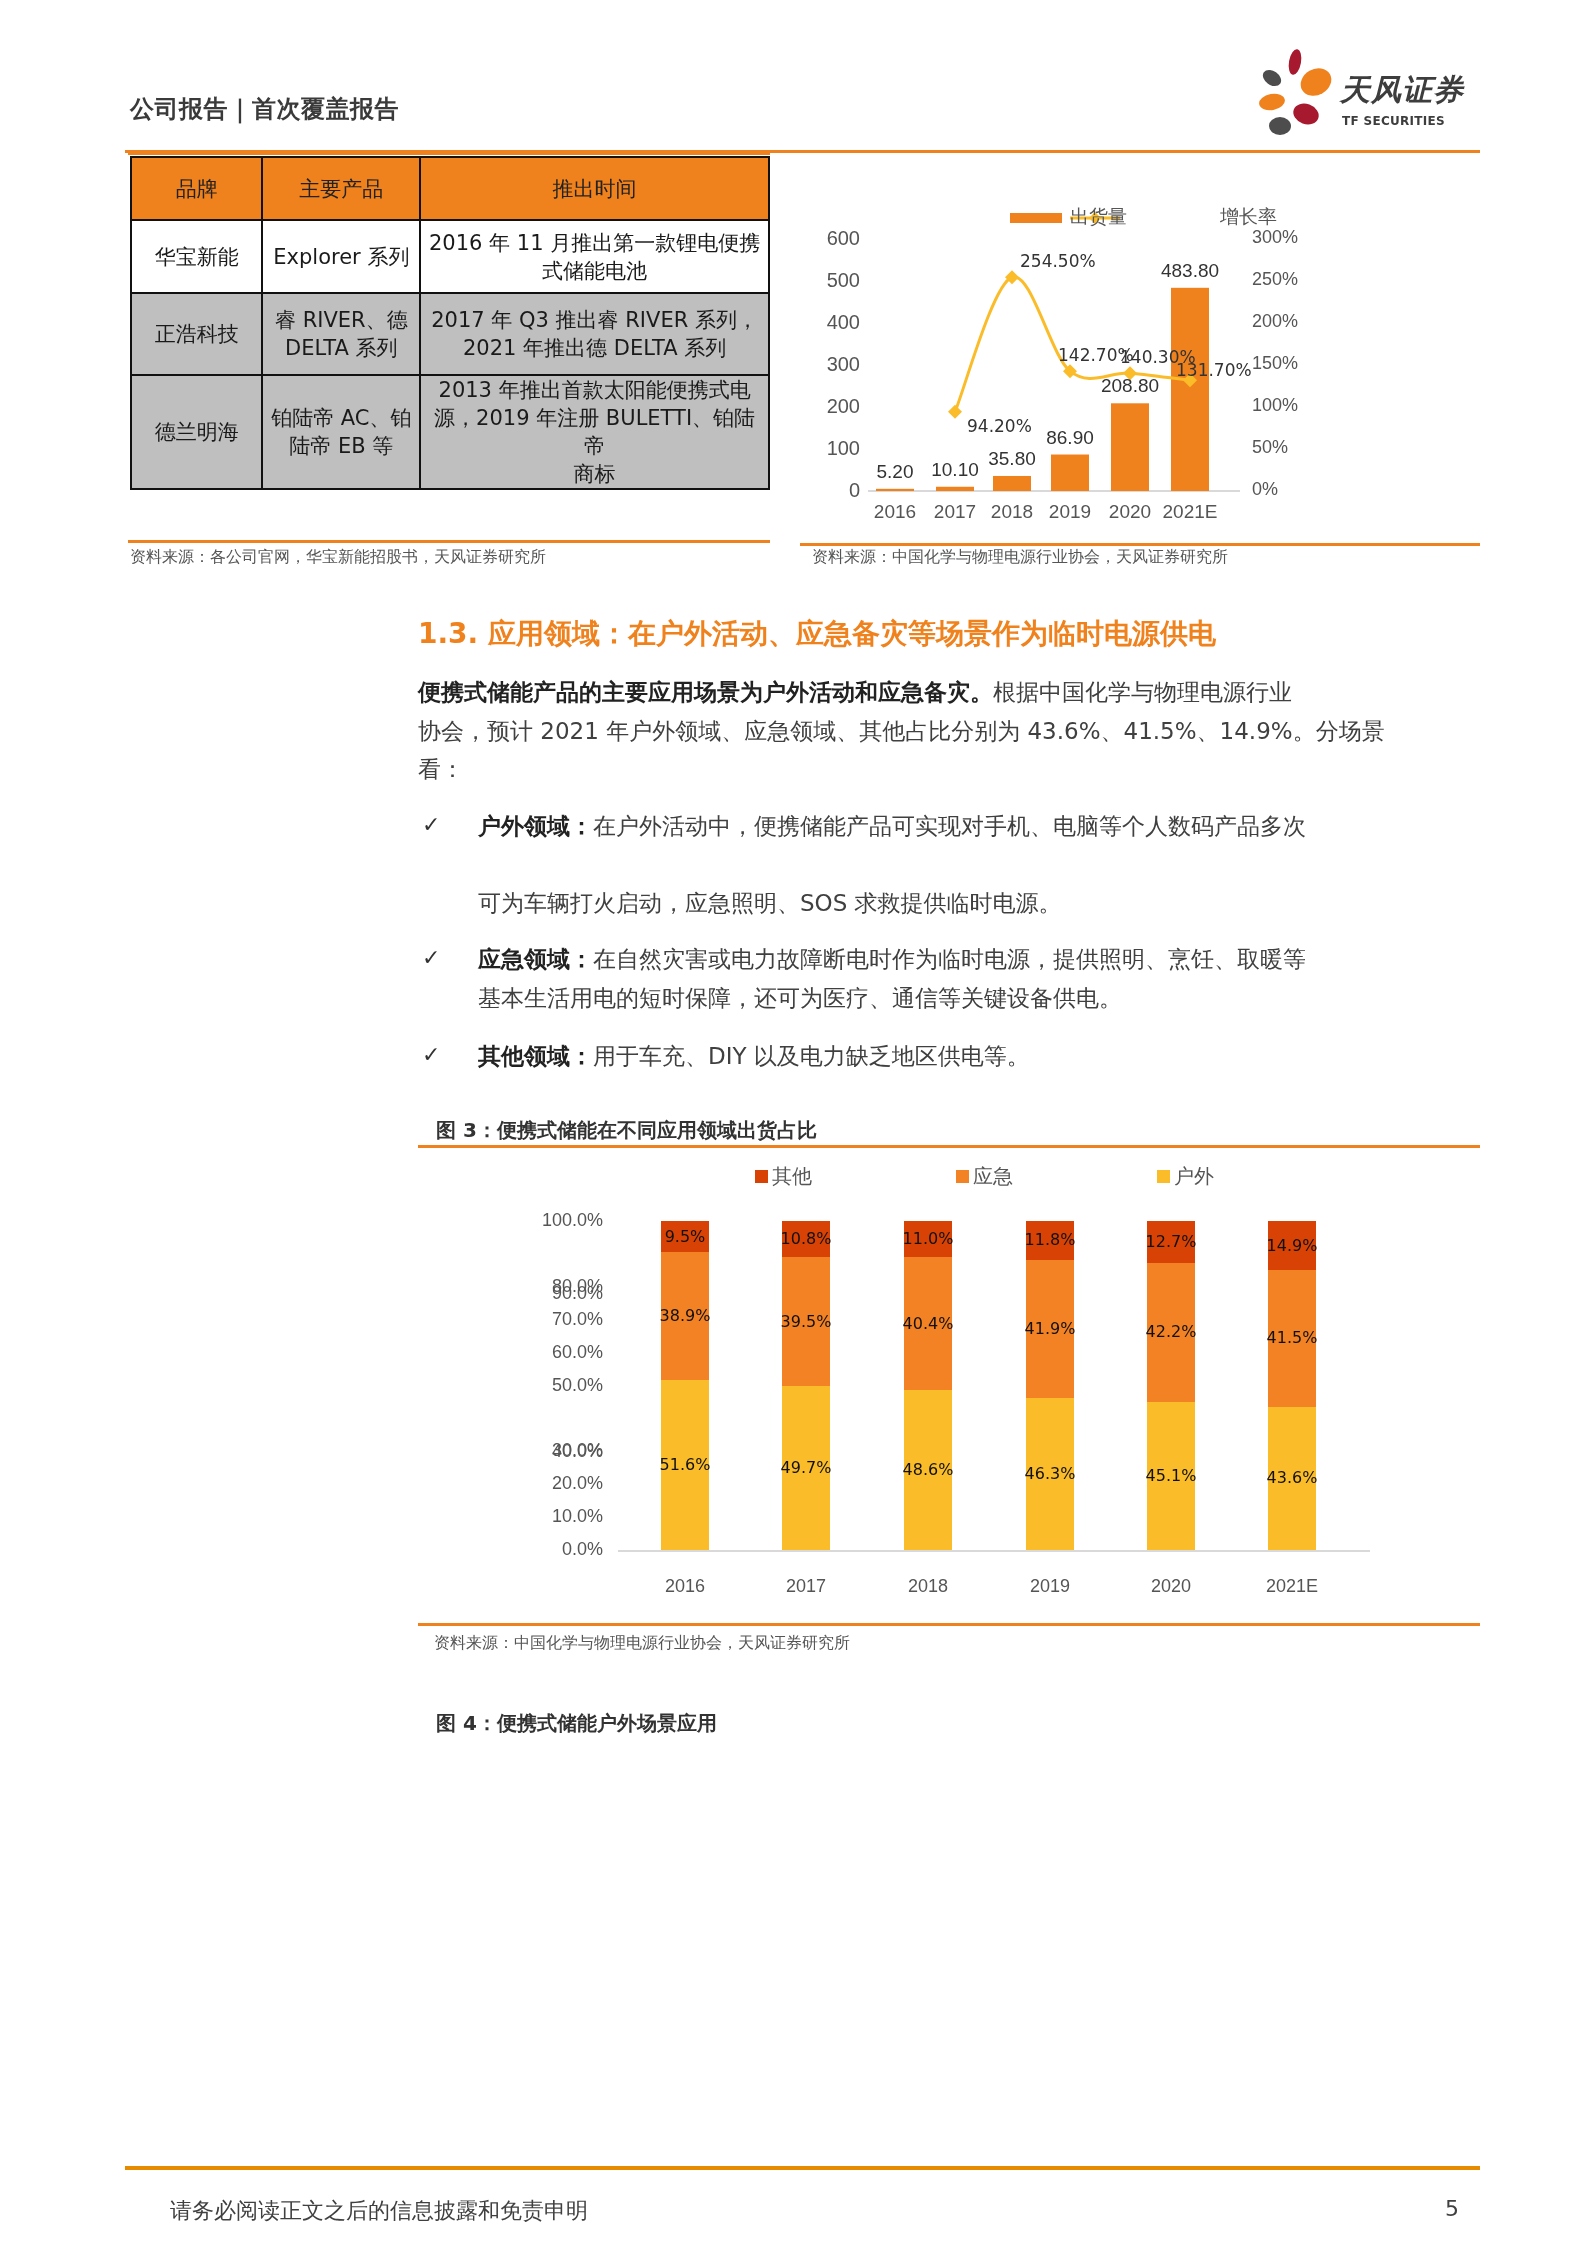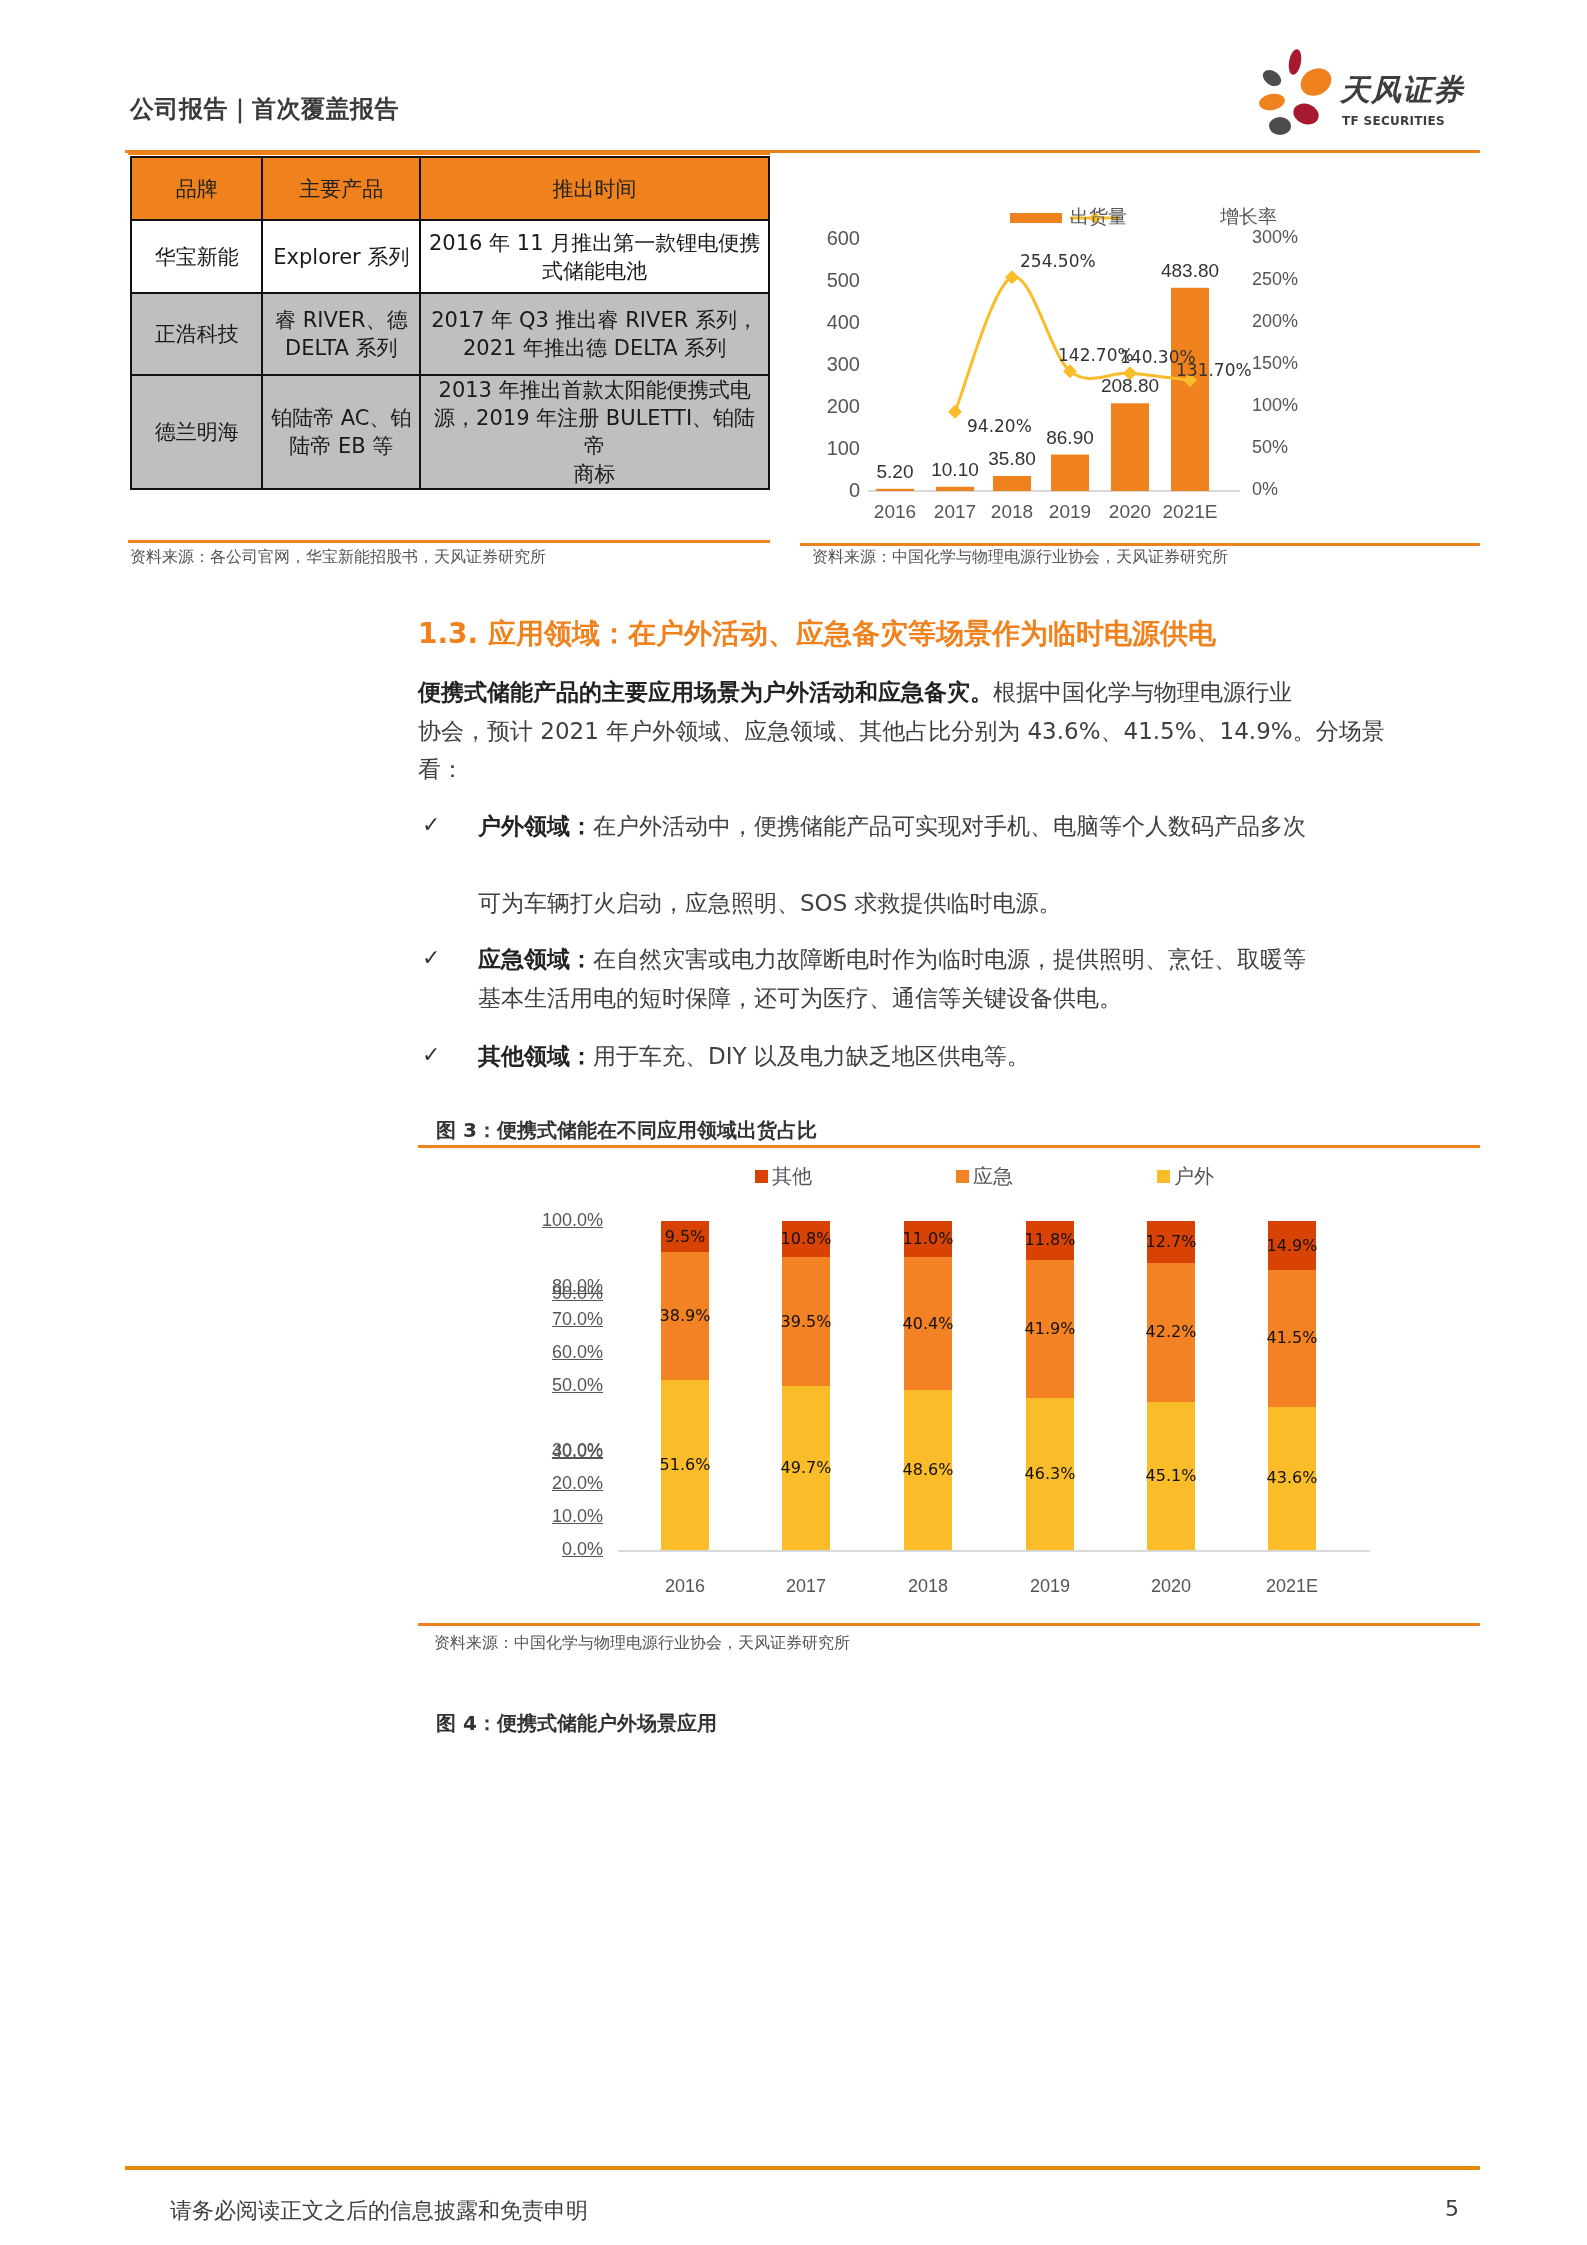--- a/index.html
+++ b/index.html
@@ -41,21 +41,21 @@
   .para b { color: #222; }
   .bullet-check { font-size: 22px; color: #333; }
   .bullet-text { left: 478px; width: 1000px; font-size: 23px; line-height: 38.5px; color: #404040; }
   .bullet-text b { color: #222; }
 
   
   .fig-title { font-size: 20px; font-weight: bold; color: #333; }
   .fig-line { height: 3px; background: #F0821E; }
   .legend-sq { width: 13px; height: 13px; }
   .legend-txt { font-size: 20px; color: #555; }
-  .pct-axis { font-family: "Liberation Sans", sans-serif; font-size: 18px; color: #555; text-align: right; width: 80px; text-decoration: underline; }
+  .pct-axis { font-family: "Liberation Sans", sans-serif; font-size: 18px; color: #555; text-align: right; width: 80px; }
   .seg-lbl { font-family: "DejaVu Sans", sans-serif; font-size: 16px; color: #111; text-align: center; width: 110px; }
   .yr-lbl { font-family: "Liberation Sans", sans-serif; font-size: 18px; color: #555; text-align: center; width: 110px; }
 
   
   .ftr-line { left: 125px; top: 2166px; width: 1355px; height: 4px; background: #E68A00; }
   .ftr-text { left: 170px; top: 2196px; font-size: 22px; color: #404040; }
   .ftr-page { left: 1445px; top: 2196px; font-size: 22px; color: #404040; }
 </style>
 </head>
 <body>

